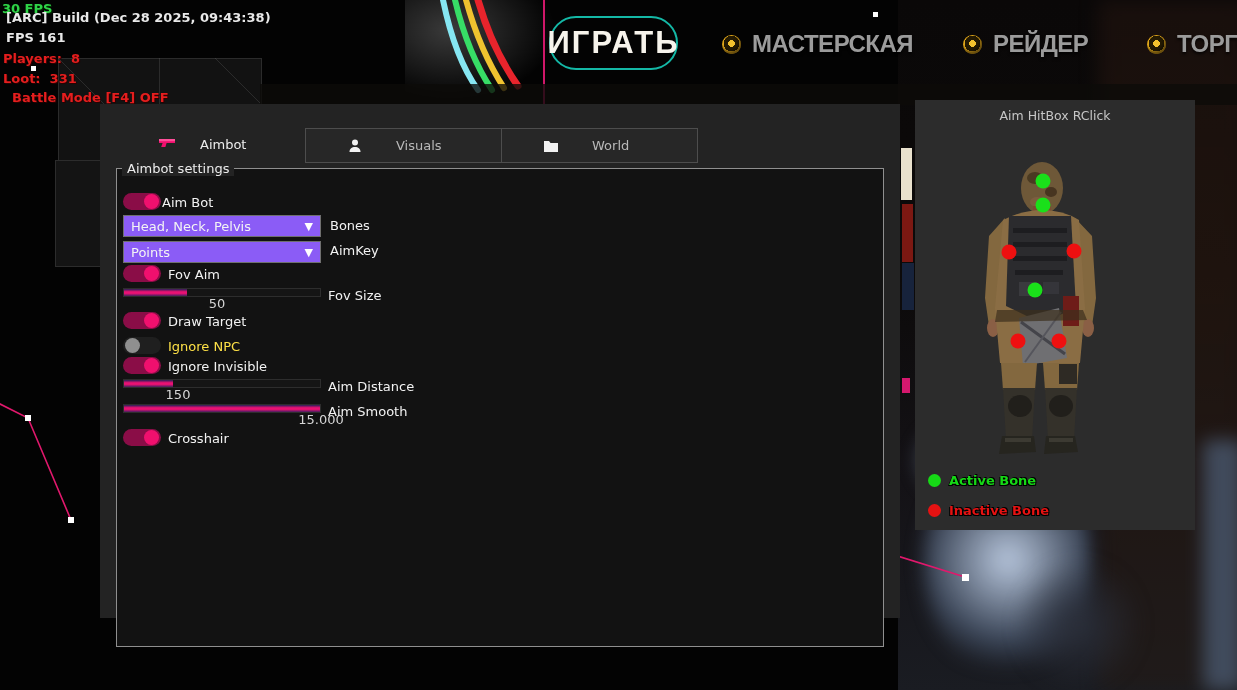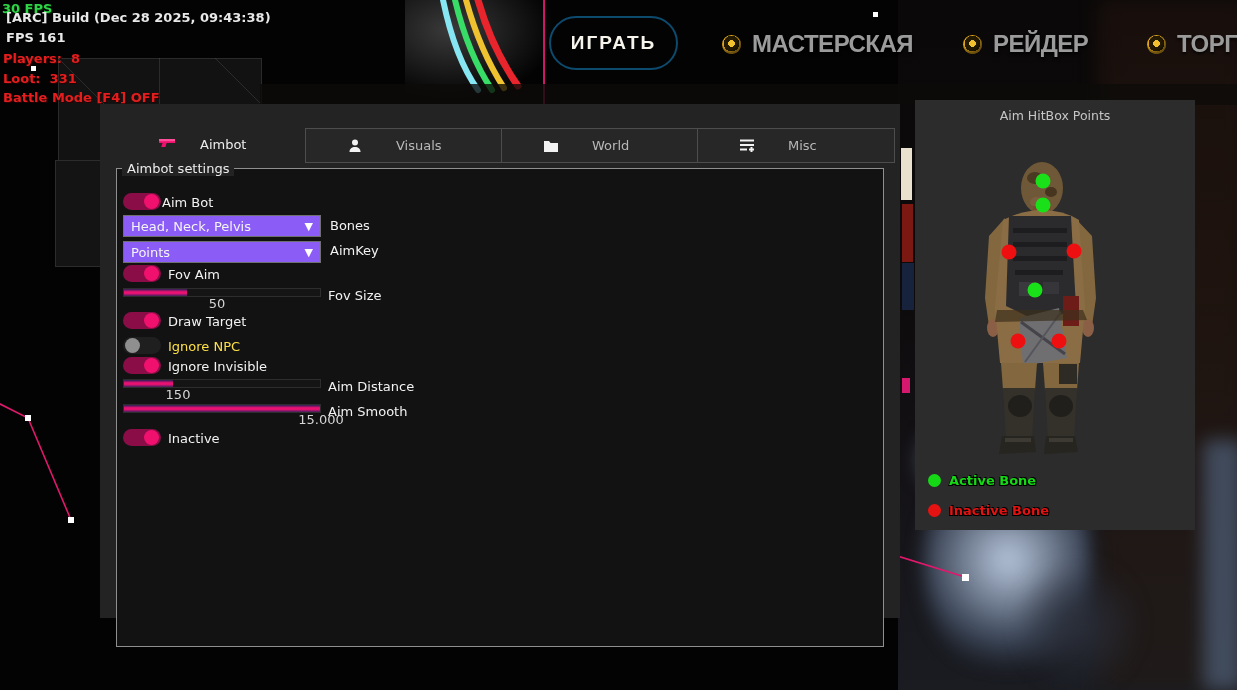--- a/index.html
+++ b/index.html
@@ -16,23 +16,23 @@
   .wline{position:absolute;background:rgba(130,130,130,.22);}
   .particle{position:absolute;width:5px;height:5px;background:#fff;}
 
   
   .hud{position:absolute;font-size:13px;font-weight:bold;white-space:pre;}
   .hud.white{color:#e8e8e8;font-weight:600;}
   .hud.red{color:#e41e1e;text-shadow:1px 1px 0 #2c0000;}
   .hud.green{color:#2fd348;text-shadow:1px 1px 0 #002c00;}
 
   
-  #play-btn{left:549px;top:16px;width:125px;height:50px;border:2px solid #0c4a6e;border-radius:27px;
+  #play-btn{left:549px;top:16px;width:125px;height:50px;border:2px solid #14b8a6;border-radius:27px;
     display:flex;align-items:center;justify-content:center;color:#f7f4ec;
-    font-family:"Liberation Sans",sans-serif;font-weight:bold;font-size:19px;letter-spacing:2px;cursor:pointer;}
+    font-family:"Liberation Sans",sans-serif;font-weight:bold;font-size:31px;letter-spacing:2px;cursor:pointer;}
   .menu-item{position:absolute;display:flex;align-items:center;gap:11px;cursor:pointer;
     font-family:"Liberation Sans",sans-serif;font-weight:bold;font-size:24px;color:#9b9b9b;
     text-shadow:0 2px 3px rgba(0,0,0,.8);letter-spacing:-.5px;}
   .coin{width:19px;height:19px;border-radius:50%;flex:0 0 auto;
     background:radial-gradient(circle at 50% 45%, #f2c12e 0 24%, #241a02 25% 55%, #e2a81a 56% 100%);
     box-shadow:inset -2px -3px 3px rgba(0,0,0,.55);}
 
   
   #vline{left:543px;top:0;width:2px;height:104px;background:#cf1769;}
 
@@ -130,21 +130,21 @@
   </svg>
   <div class="particle" style="left:873px;top:12px;"></div>
   <div class="particle" style="left:31px;top:66px;"></div>
   <div class="abs" id="menu-strip"></div>
 
   <div class="hud green" style="left:2px;top:1px;">30 FPS</div>
   <div class="hud white" style="left:6px;top:10px;">[ARC] Build (Dec 28 2025, 09:43:38)</div>
   <div class="hud white" style="left:6px;top:30px;">FPS 161</div>
   <div class="hud red" style="left:3px;top:51px;">Players:  8</div>
   <div class="hud red" style="left:3px;top:71px;">Loot:  331</div>
-  <div class="hud red" style="left:3px;top:90px;">Battle Mode [F4] OFF</div>
+  <div class="hud red" style="left:12px;top:90px;">Battle Mode [F4] OFF</div>
 
   <div class="abs" id="play-btn">
     <span>ИГРАТЬ</span>
   </div>
   <div class="menu-item" style="left:963px;top:30px;">
     <span class="coin"></span>
     <span>РЕЙДЕР</span>
   </div>
   <div class="menu-item" style="left:722px;top:30px;">
     <span class="coin"></span>
@@ -176,32 +176,20 @@
       <span class="tlabel">Visuals</span>
     </div>
     <div class="tab boxed" id="tab-world">
       <span class="ticon">
         <svg width="16" height="14" viewBox="0 0 16 14">
             <path d="M1 2h5l1.5 2H15v9H1z" fill="#f2f2f2"></path>
           </svg>
       </span>
       <span class="tlabel">World</span>
     </div>
-    <div class="tab boxed" id="tab-misc">
-      <span class="ticon">
-        <svg width="17" height="15" viewBox="0 0 17 15">
-            <rect x="1" y="1.5" width="14" height="2" fill="#f2f2f2"></rect>
-            <rect x="1" y="6" width="14" height="2" fill="#f2f2f2"></rect>
-            <rect x="1" y="10.5" width="7" height="2" fill="#f2f2f2"></rect>
-            <rect x="11.5" y="9" width="2" height="5" fill="#f2f2f2"></rect>
-            <rect x="10" y="10.5" width="5" height="2" fill="#f2f2f2"></rect>
-          </svg>
-      </span>
-      <span class="tlabel">Misc</span>
-    </div>
 
     <div class="abs" id="groupbox"></div>
     <div class="abs" id="group-legend">Aimbot settings</div>
 
     <div class="toggle on" style="top:89px;">
         <div class="knob"></div>
       </div>
     <div class="ctl-label" style="left:62px;top:91px;">Aim Bot</div>
 
     <div class="dropdown" style="top:111px;">
@@ -250,25 +238,25 @@
 
     <div class="slider" style="top:300px;">
       <div class="fill" style="width: 100%;"></div>
     </div>
     <div class="slider-val" style="left:221px;top:308px;">15.000</div>
     <div class="ctl-label" style="left:228px;top:300px;">Aim Smooth</div>
 
     <div class="toggle on" style="top:325px;">
         <div class="knob"></div>
       </div>
-    <div class="ctl-label" style="left:68px;top:327px;">Inactive</div>
+    <div class="ctl-label" style="left:68px;top:327px;">Crosshair</div>
   </div>
 
   <div class="abs" id="hitbox-panel">
-    <div class="abs" id="hitbox-title">Aim HitBox Points</div>
+    <div class="abs" id="hitbox-title">Aim HitBox RClick</div>
 
     <svg class="abs" style="left:60px;top:58px;" width="130" height="300" viewBox="0 0 130 300">
 
       <ellipse cx="67" cy="30" rx="21" ry="26" fill="#6e5838"></ellipse>
       <ellipse cx="60" cy="20" rx="8" ry="6" fill="#4a3a22"></ellipse>
       <ellipse cx="76" cy="34" rx="6" ry="5" fill="#473520"></ellipse>
       <ellipse cx="62" cy="44" rx="7" ry="5" fill="#7c5e40"></ellipse>
 
       <rect x="58" y="48" width="18" height="12" fill="#7a4b33"></rect>
 

